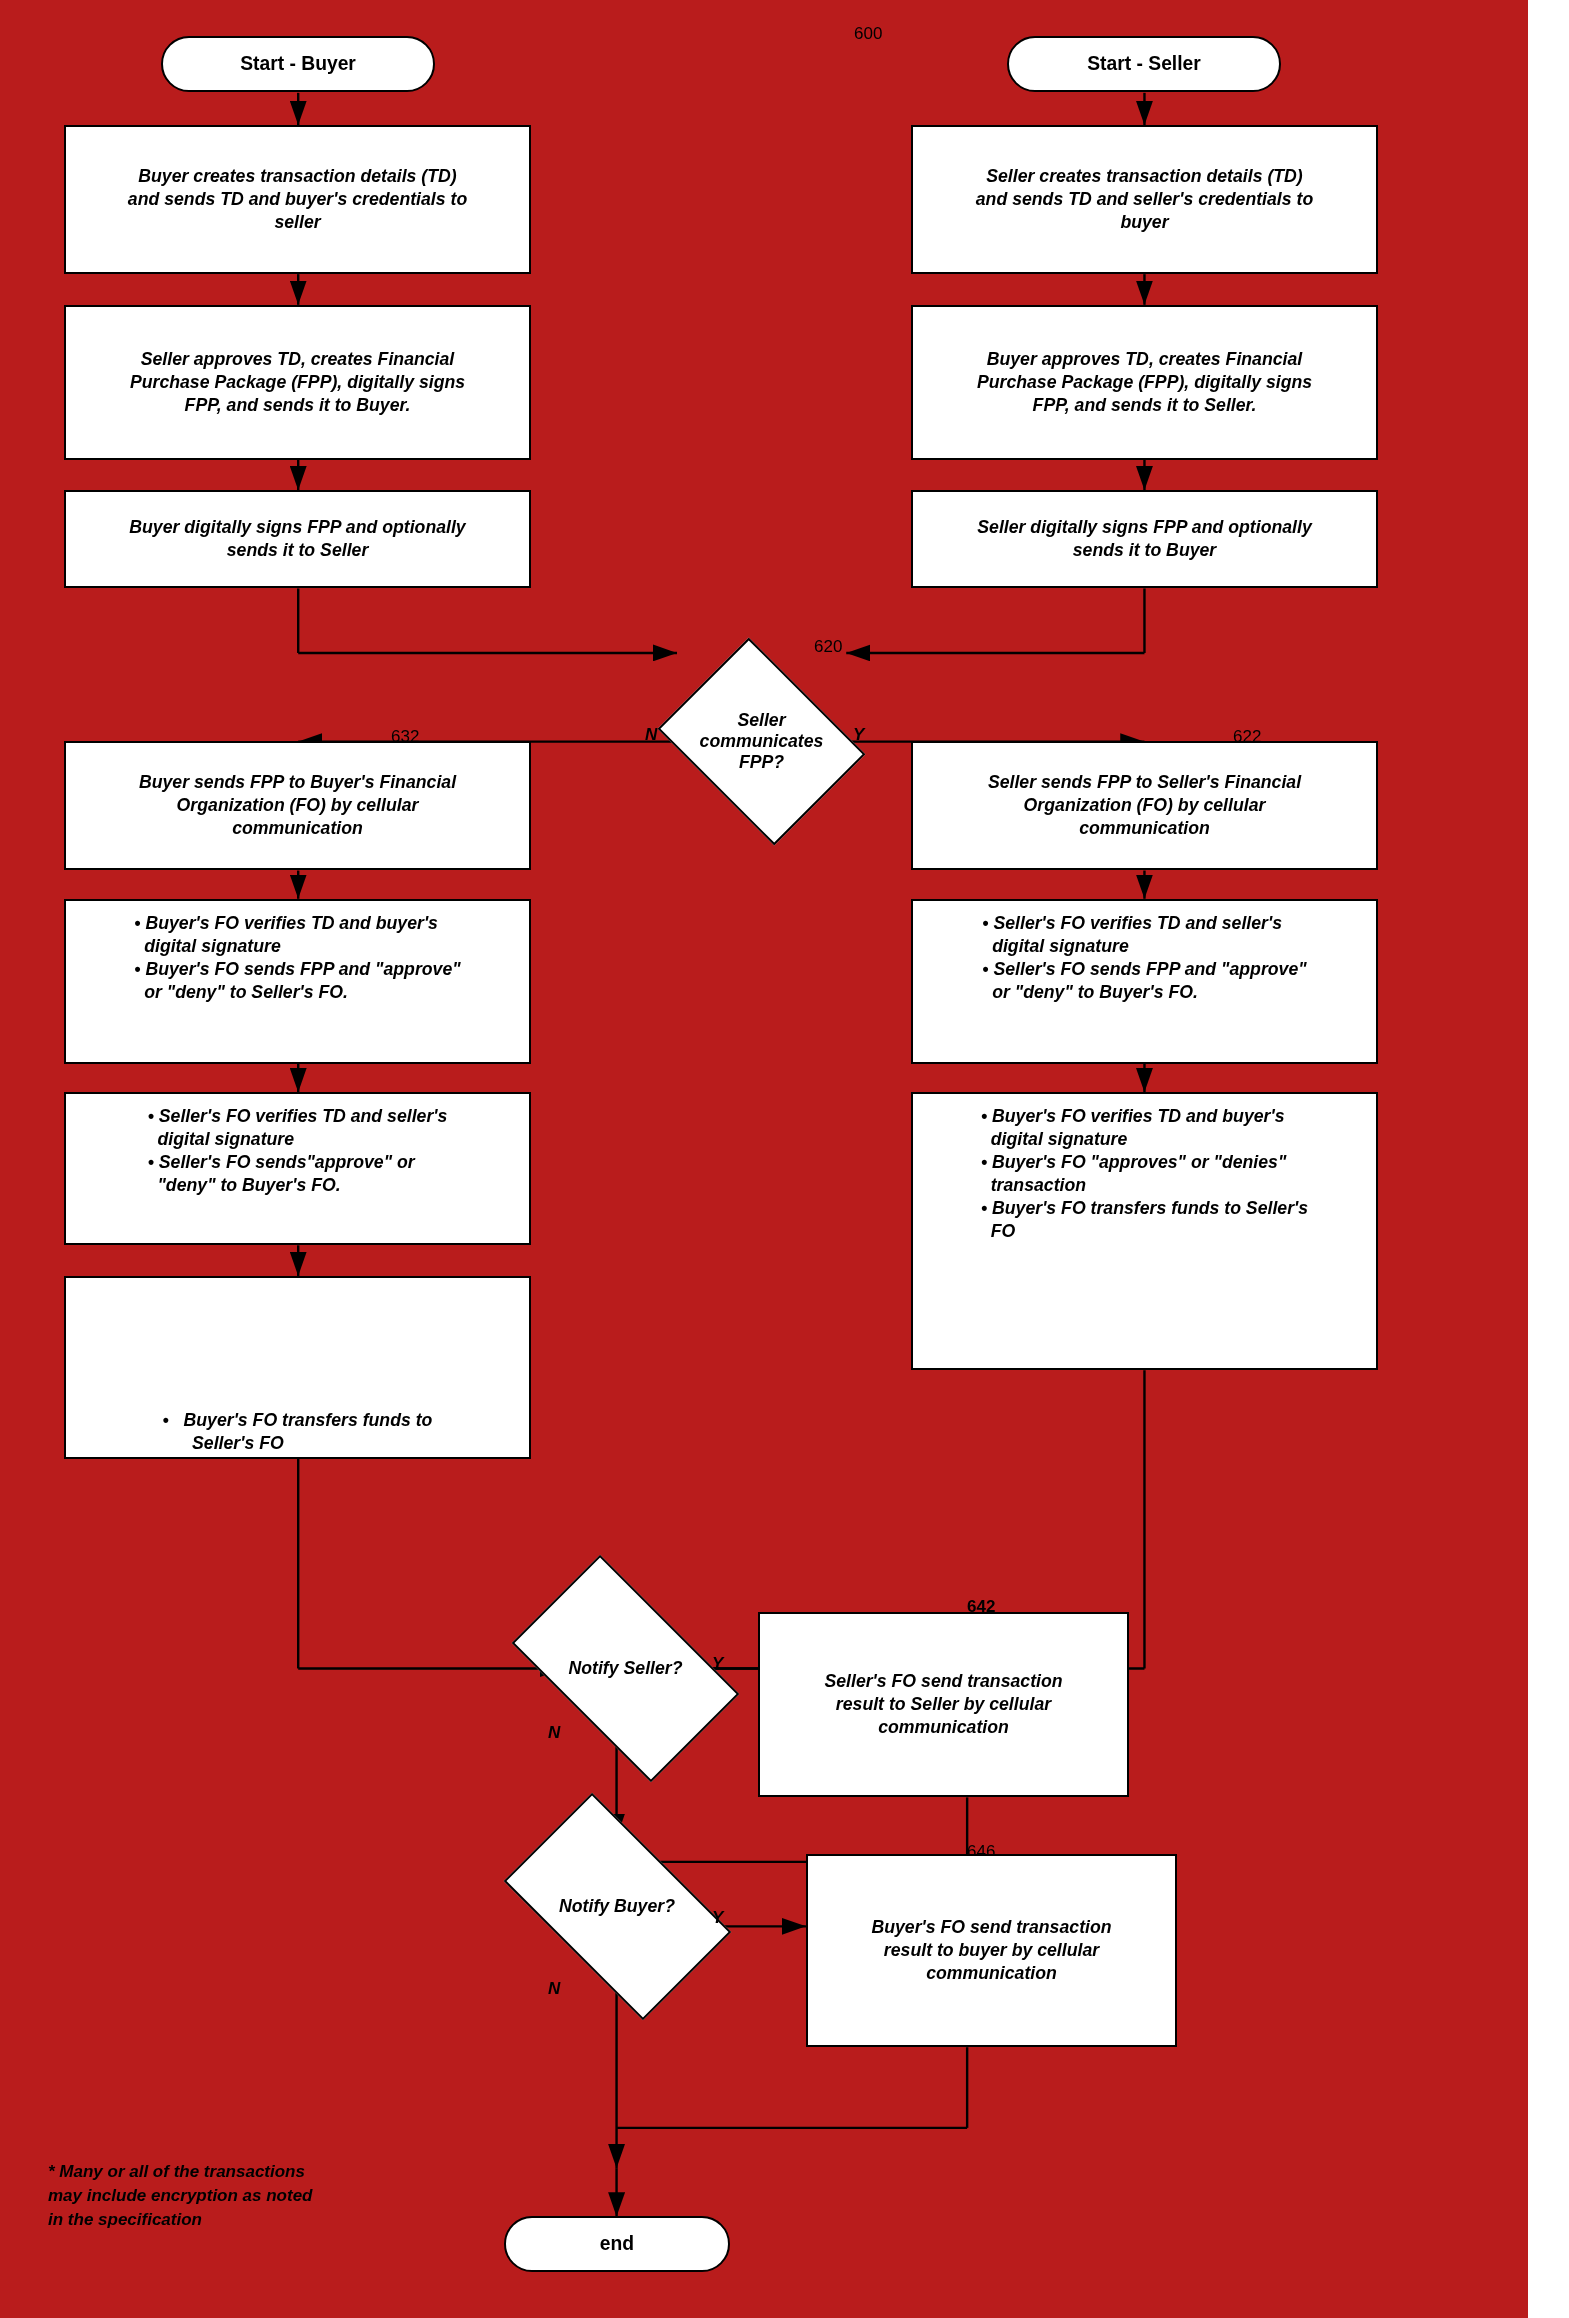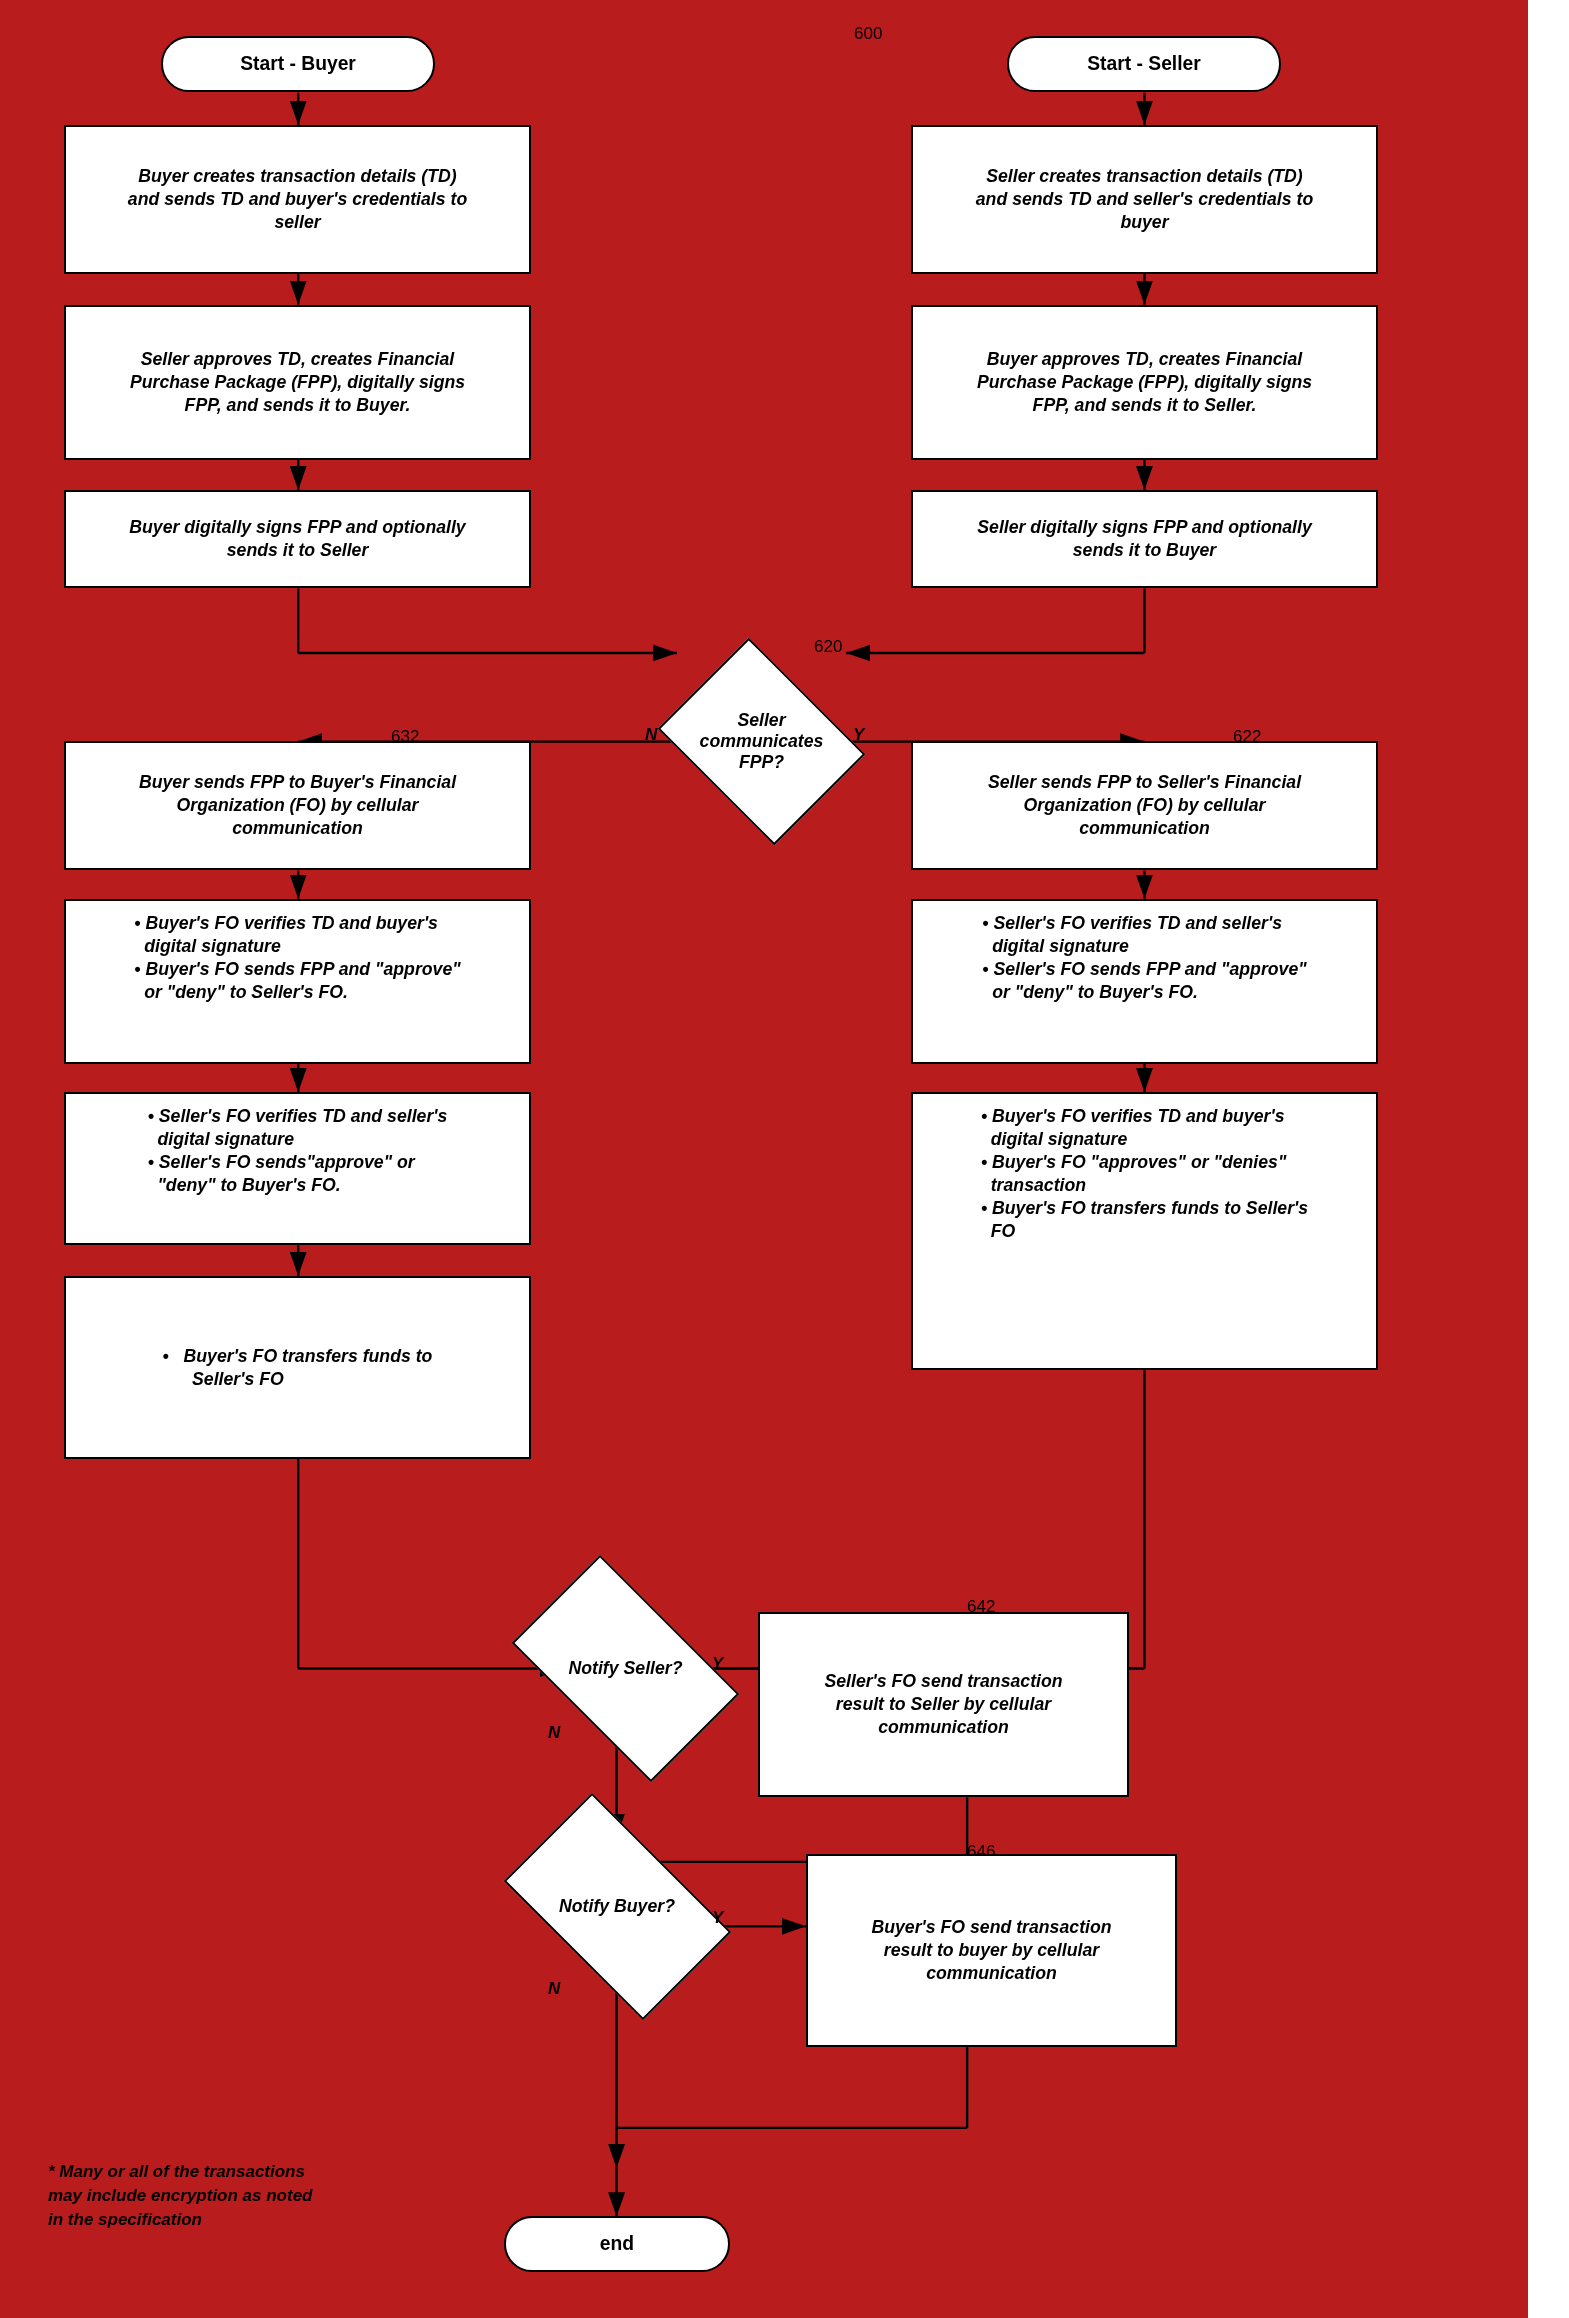--- a/index.html
+++ b/index.html
@@ -264,36 +264,36 @@
   </div>
 
   <div class="ref-num" style="left:1233px; top:1090px;">626</div>
 
   <div class="fc-node fc-rect" style="left:911px; top:1092px; width:467px; height:278px; text-align:left; align-items:flex-start; padding:11.3px 13px;">
     <span>• Buyer's FO verifies TD and buyer's<br>&nbsp;&nbsp;digital signature<br>• Buyer's FO "approves" or "denies"<br>&nbsp;&nbsp;transaction<br>• Buyer's FO transfers funds to Seller's<br>&nbsp;&nbsp;FO</span>
   </div>
 
   <div class="ref-num" style="left:391px; top:1273px;">638</div>
 
-  <div class="fc-node fc-rect" style="left:64px; top:1276px; width:467px; height:183px; text-align:left; align-items:center; padding:2px 24px;">
+  <div class="fc-node fc-rect" style="left:64px; top:1276px; width:467px; height:183px; text-align:left; align-items:flex-end; padding:2px 24px;">
     <span>•&nbsp;&nbsp;&nbsp;Buyer's FO transfers funds to<br>&nbsp;&nbsp;&nbsp;&nbsp;&nbsp;&nbsp;Seller's FO</span>
   </div>
 
   <div class="ref-num" style="left:596px; top:1596px;">640</div>
   <div class="fc-diamond-wrap" style="left:512px; top:1604px; width:210px; height:129px;justify-content:flex-end;">
     <div class="diamond-shape" style="width:193px; height:121px;">
       <span>Notify Seller?</span>
     </div>
   </div>
 
   <div class="label-text" style="left:712px; top:1654px;">Y</div>
 
   <div class="label-text" style="left:548px; top:1723px;">N</div>
 
-  <div class="ref-num" style="left:967px; top:1597px;">642</div>
+  <div class="ref-num" style="left:967px; top:1597px;font-weight:bold;">642</div>
 
   <div class="fc-node fc-rect" style="left:758px; top:1612px; width:371px; height:185px;">
     <span>Seller's FO send transaction<br>result to Seller by cellular<br>communication</span>
   </div>
 
   <div class="ref-num" style="left:596px; top:1831px;">644</div>
   <div class="fc-diamond-wrap" style="left:512px; top:1842px; width:210px; height:129px;">
     <div class="diamond-shape" style="width:193px; height:121px;">
       <span>Notify Buyer?</span>
     </div>

